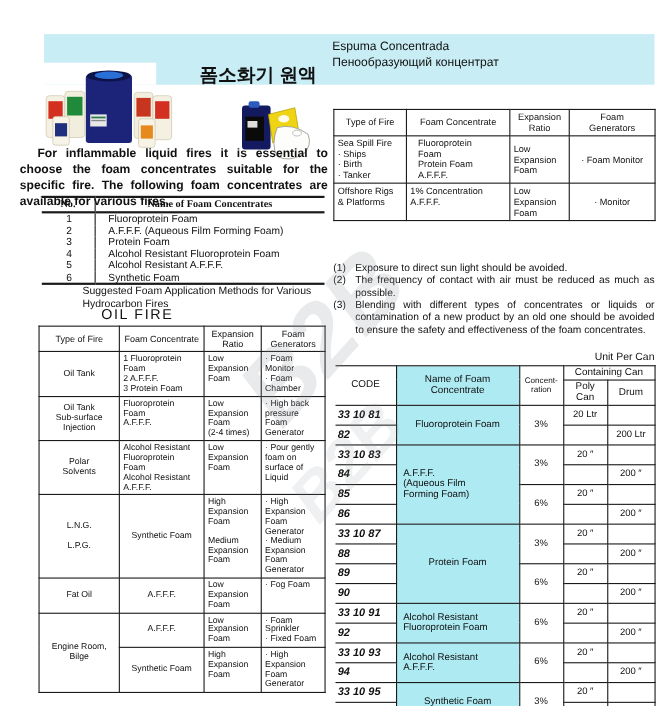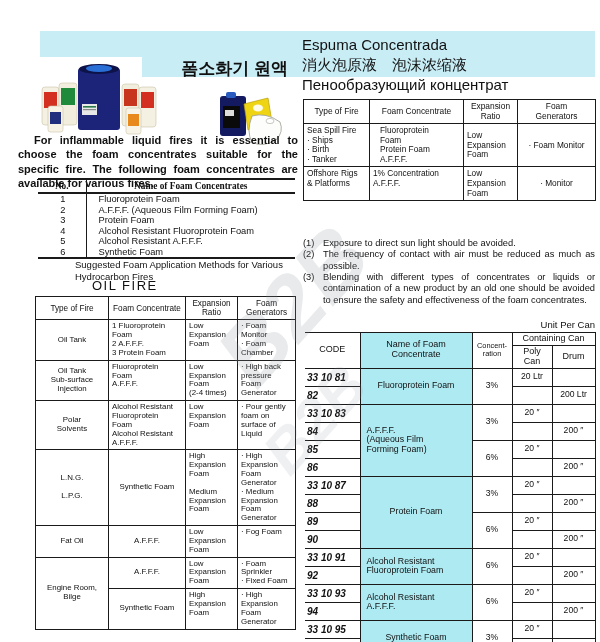--- a/index.html
+++ b/index.html
@@ -7,21 +7,21 @@
         font-family:"Liberation Sans",sans-serif;color:#111;overflow:hidden;}
   .abs{position:absolute;}
   .pl{white-space:pre-line;}
 
   
   .band{left:40px;top:31px;width:555px;height:46px;background:#c9edf5;}
   .band-notch{left:40px;top:57px;width:102px;height:20px;background:#ffffff;}
   .title-en{left:60px;top:33px;width:228px;text-align:right;font-size:21px;font-weight:bold;
             font-style:italic;letter-spacing:.5px;}
   .title-ko{left:60px;top:57px;width:228px;text-align:right;font-size:17px;font-weight:bold;}
-  .trans{left:302px;top:35px;width:290px;font-size:15px;line-height:1.32;}
+  .trans{left:302px;top:35px;width:290px;font-size:11px;line-height:1.32;}
   .trans div{white-space:pre;}
 
   
   .wm{font-size:88px;color:rgba(140,150,155,.20);font-weight:bold;font-style:italic;
       transform:rotate(-48deg);pointer-events:none;z-index:5;}
   .wm1{left:205px;top:255px;}
   .wm2{left:255px;top:385px;font-size:60px;color:rgba(140,150,155,.14);}
 
   
   .intro{left:18px;top:133px;width:280px;font-size:11px;line-height:1.3;text-align:justify;text-indent:16px;font-weight:bold;}
@@ -90,21 +90,20 @@
 </head>
 <body>
 
 <div class="page">
 
   <div class="abs band"></div>
   <div class="abs band-notch"></div>
   <div class="abs title-ko">폼소화기 원액</div>
   <div class="abs trans">
     <div>Espuma Concentrada</div>
-    <div>消火泡原液　泡沫浓缩液</div>
     <div>Пенообразующий концентрат</div>
   </div>
 
   <div class="abs wm wm1">B2B</div>
   <div class="abs wm wm2">B2B</div>
 
   <div class="abs" style="left:40px;top:60px;width:118px;height:78px;">
     <svg width="118" height="78" viewBox="0 0 118 78">
 
       <rect x="38" y="8" width="42" height="62" rx="3" fill="#1b2478"></rect>

